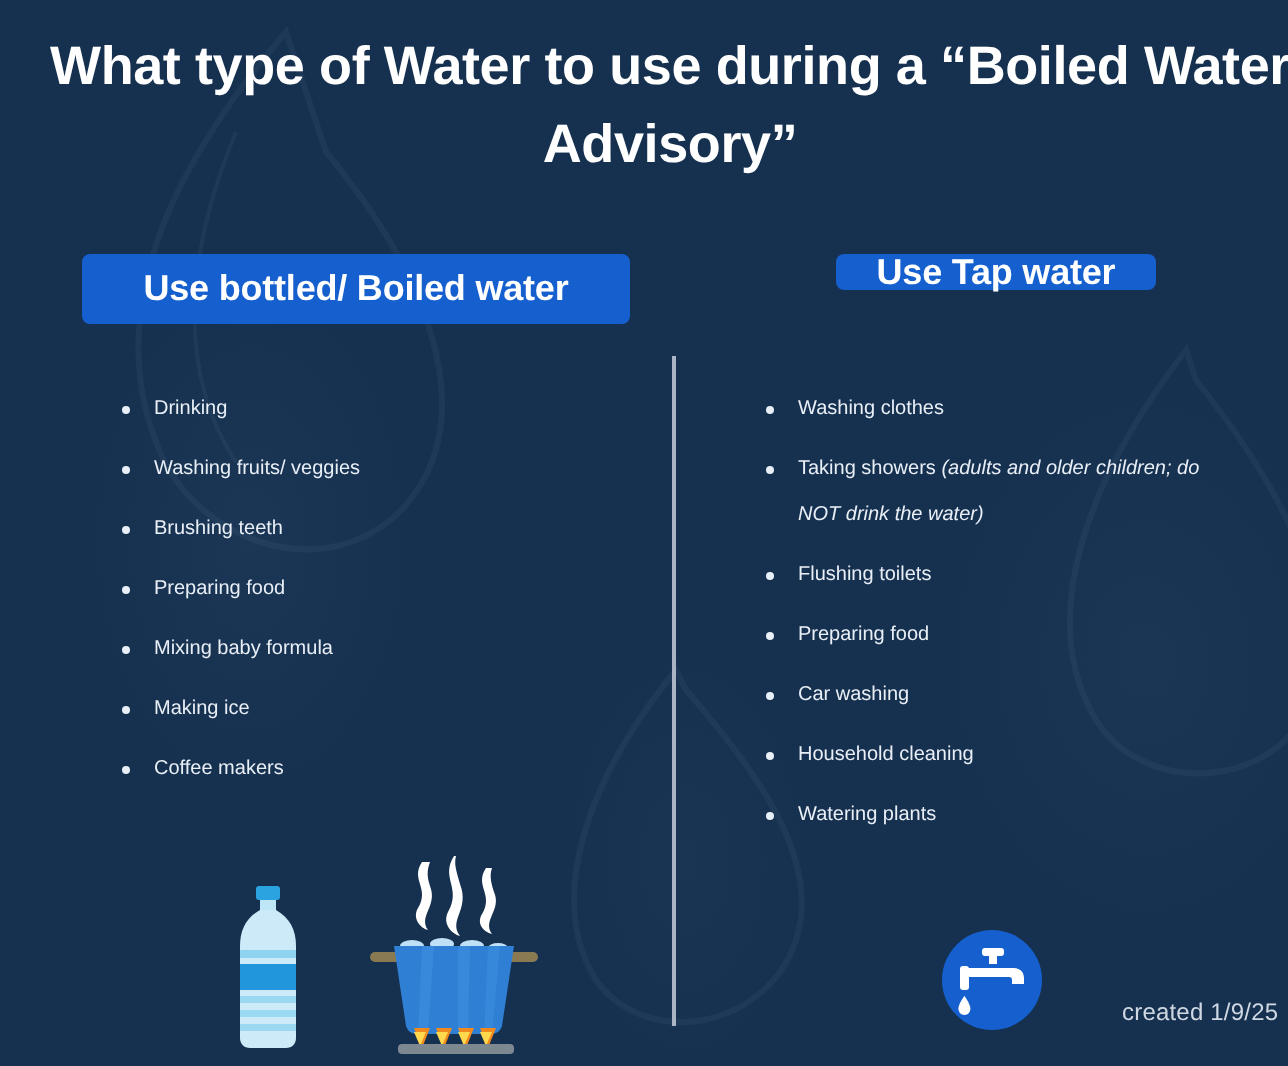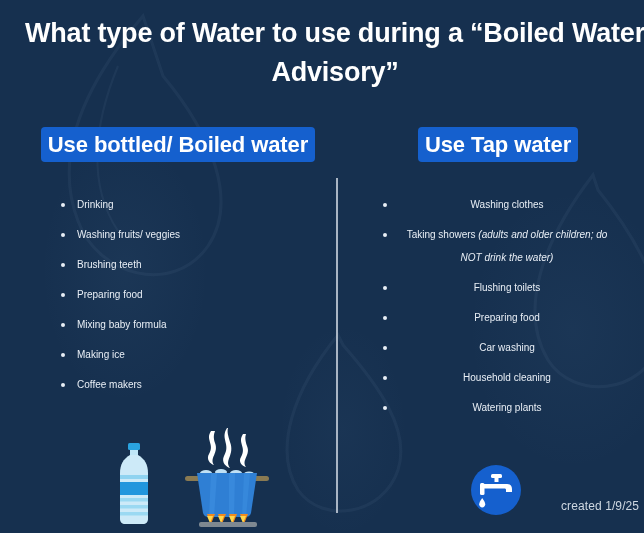--- a/index.html
+++ b/index.html
@@ -44,40 +44,40 @@
     font-size: 27px;
     font-weight: bold;
     line-height: 39px;
     letter-spacing: -0.2px;
   }
 
   .badge {
     position: absolute;
     background: #1560ce;
     color: #ffffff;
-    font-size: 22px;
+    font-size: 18px;
     font-weight: bold;
     border-radius: 4px;
     display: flex;
     align-items: center;
     justify-content: center;
     box-sizing: border-box;
     letter-spacing: -0.1px;
   }
   #badge-left {
     left: 28px;
     top: 127px;
     width: 274px;
     height: 35px;
   }
   #badge-right {
     left: 405px;
     top: 127px;
     width: 160px;
-    height: 35px;
+    height: 18px;
   }
 
   #divider {
     position: absolute;
     left: 323px;
     top: 178px;
     width: 2px;
     height: 335px;
     background: #c3cdd8;
     opacity: 0.85;
@@ -86,21 +86,21 @@
   .list {
     position: absolute;
     margin: 0;
     padding: 0;
     list-style: none;
     color: #e9eff6;
     font-size: 10px;
     line-height: 22.7px;
   }
   #list-left { left: 44px; top: 194px; width: 262px; }
-  #list-right { left: 366px; top: 194px; width: 236px; text-align: center; }
+  #list-right { left: 366px; top: 194px; width: 236px; }
 
   .list li {
     position: relative;
     padding-left: 20px;
     margin: 0 0 7.3px 0;
   }
   .list li::before {
     content: "";
     position: absolute;
     left: 4px;

